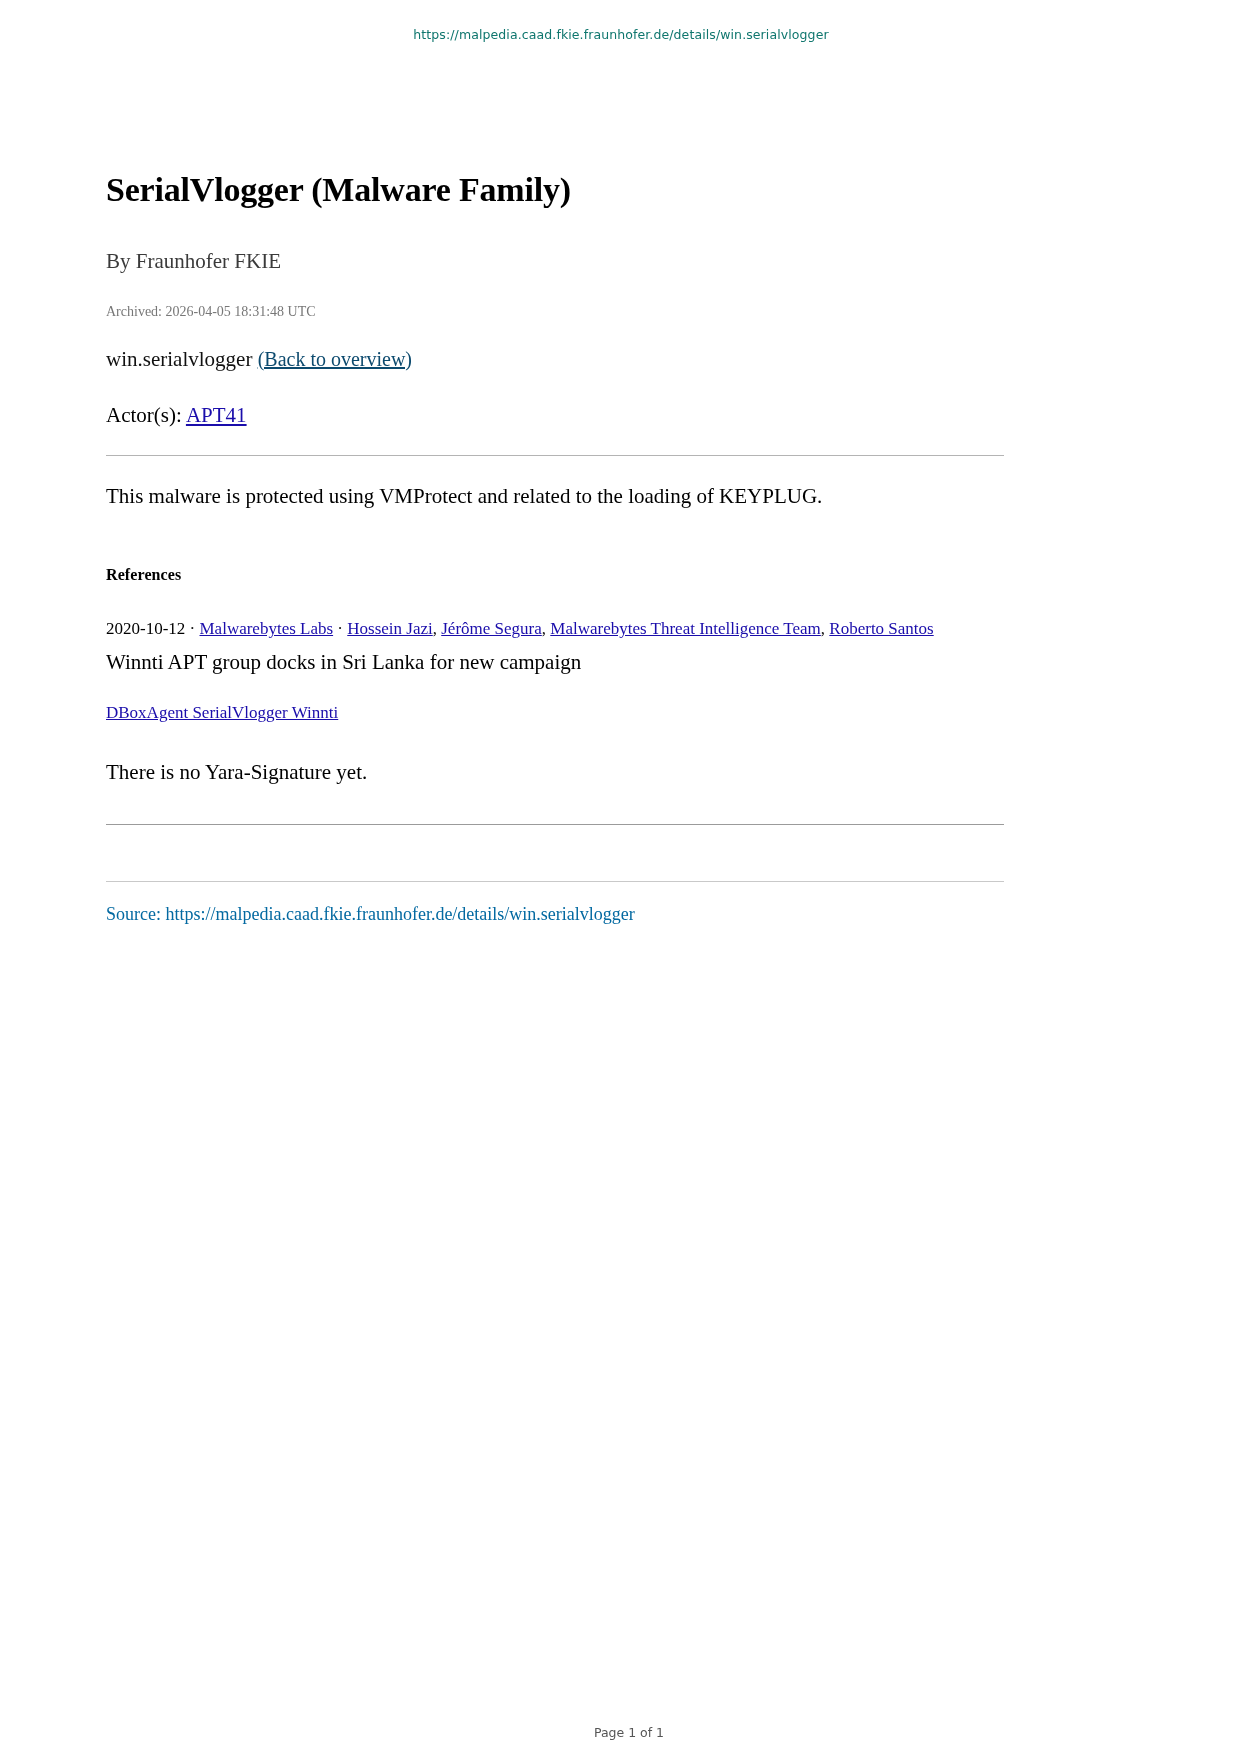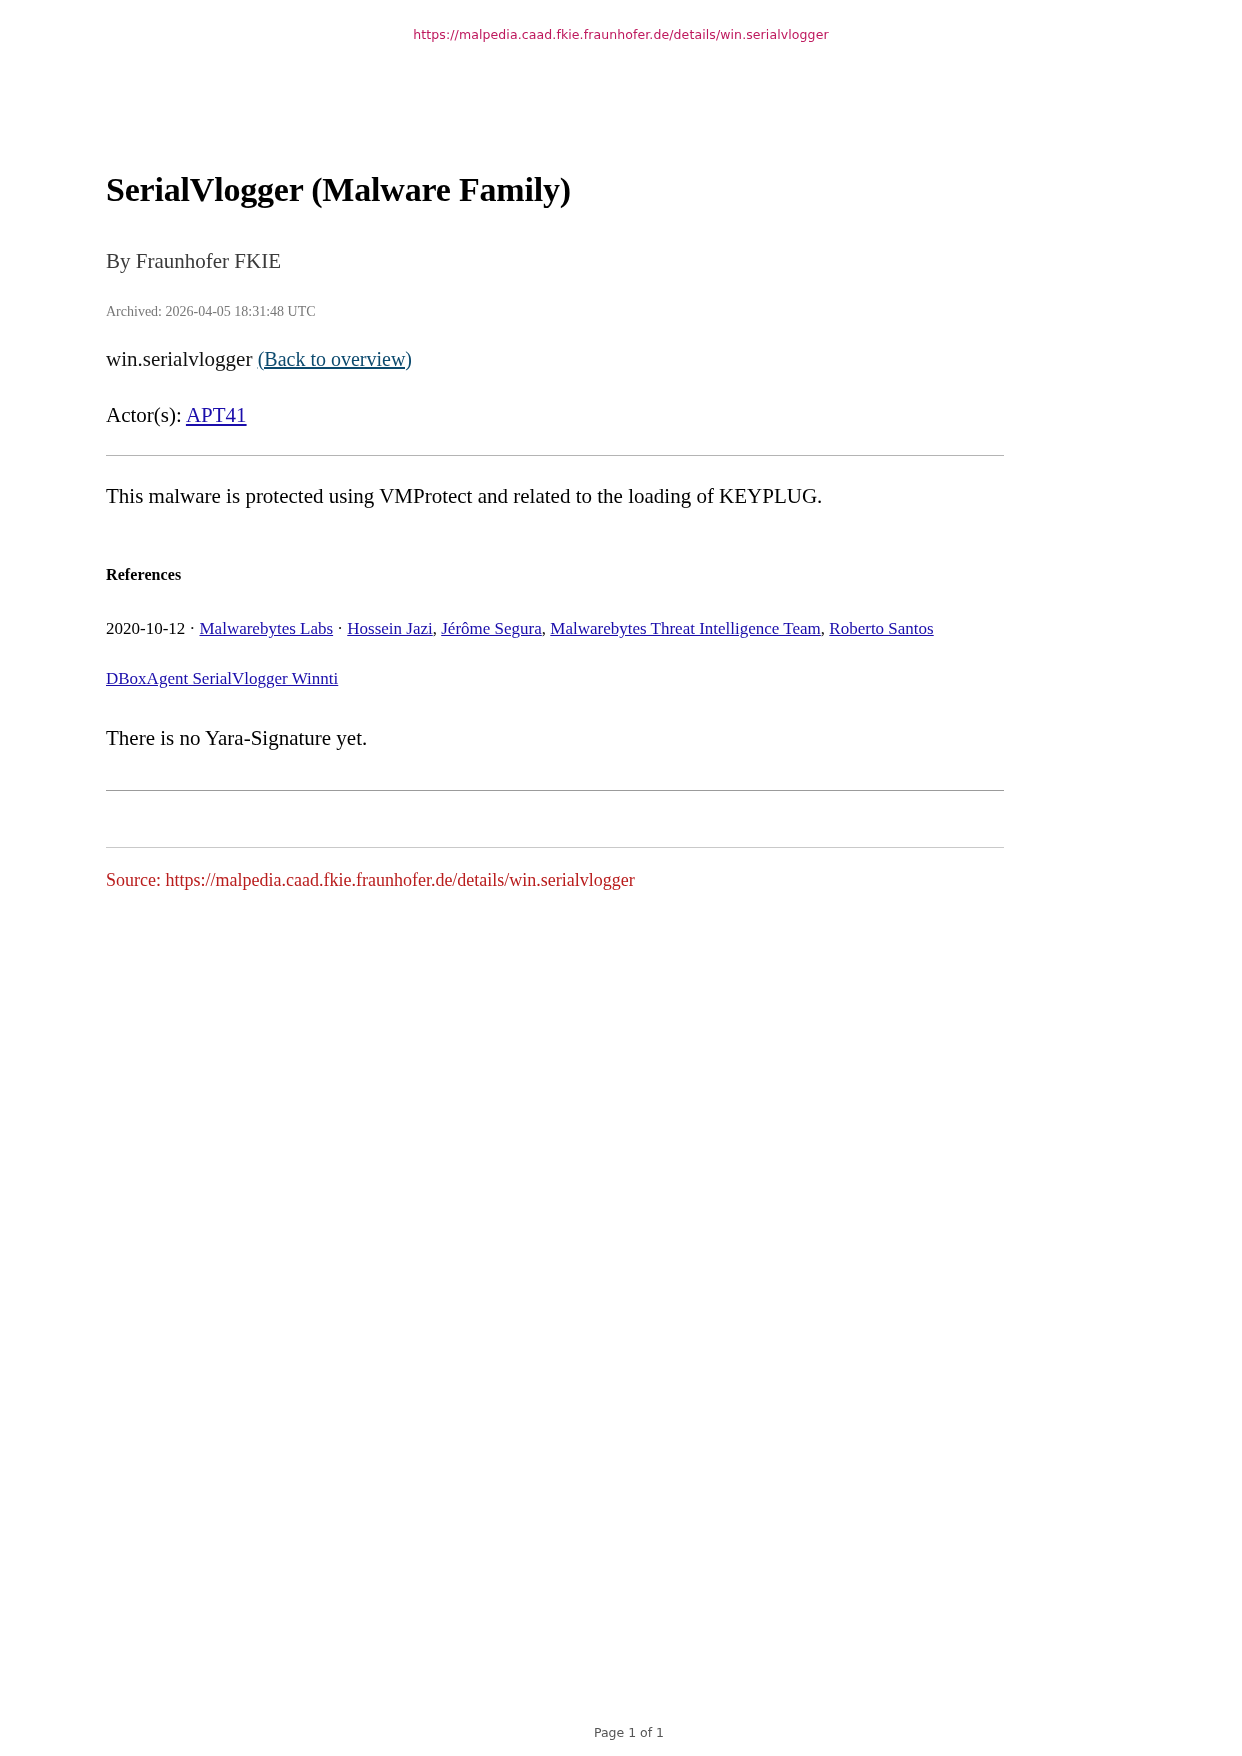--- a/index.html
+++ b/index.html
@@ -22,21 +22,21 @@
     box-sizing: border-box;
   }
   .url-header {
     position: absolute;
     top: 27px;
     left: 0;
     width: 1242px;
     text-align: center;
     font-family: "DejaVu Sans", sans-serif;
     font-size: 12.5px;
-    color: #be185d;
+    color: #0f766e;
     letter-spacing: 0.1px;
   }
   .content {
     position: absolute;
     left: 106px;
     top: 170px;
     width: 898px;
   }
   h1.title {
     font-family: "Liberation Serif", serif;
@@ -127,21 +127,21 @@
     width: 898px;
   }
   hr.rule3 {
     border: none;
     border-top: 1px solid #c9c9c9;
     margin: 56px 0 0 0;
     width: 898px;
   }
   .source {
     font-size: 18px;
-    color: #b91c1c;
+    color: #0369a1;
     margin-top: 22px;
   }
   .footer {
     position: absolute;
     bottom: 16px;
     left: 8px;
     width: 1242px;
     text-align: center;
     font-family: "DejaVu Sans", sans-serif;
     font-size: 12.5px;
@@ -179,20 +179,21 @@
     <hr class="rule">
 
     <div class="description">This malware is protected using VMProtect and related to the loading of KEYPLUG.</div>
 
     <h3 class="references-heading">References</h3>
 
     <div class="ref-meta">
       <span>2020-10-12</span><span class="sep"> · </span><a href="#">Malwarebytes Labs</a><span class="sep"> · </span><a href="#">Hossein Jazi</a><span class="sep">, </span><a href="#">Jérôme Segura</a><span class="sep">, </span><a href="#">Malwarebytes Threat Intelligence Team</a><span class="sep">, </span><a href="#">Roberto Santos</a>
     </div>
 
+    <div class="ref-title">Winnti APT group docks in Sri Lanka for new campaign</div>
 
     <div class="ref-tags">
       <a href="#">DBoxAgent SerialVlogger Winnti</a>
     </div>
 
     <div class="yara">There is no Yara-Signature yet.</div>
 
     <hr class="rule2">
 
     <hr class="rule3">

